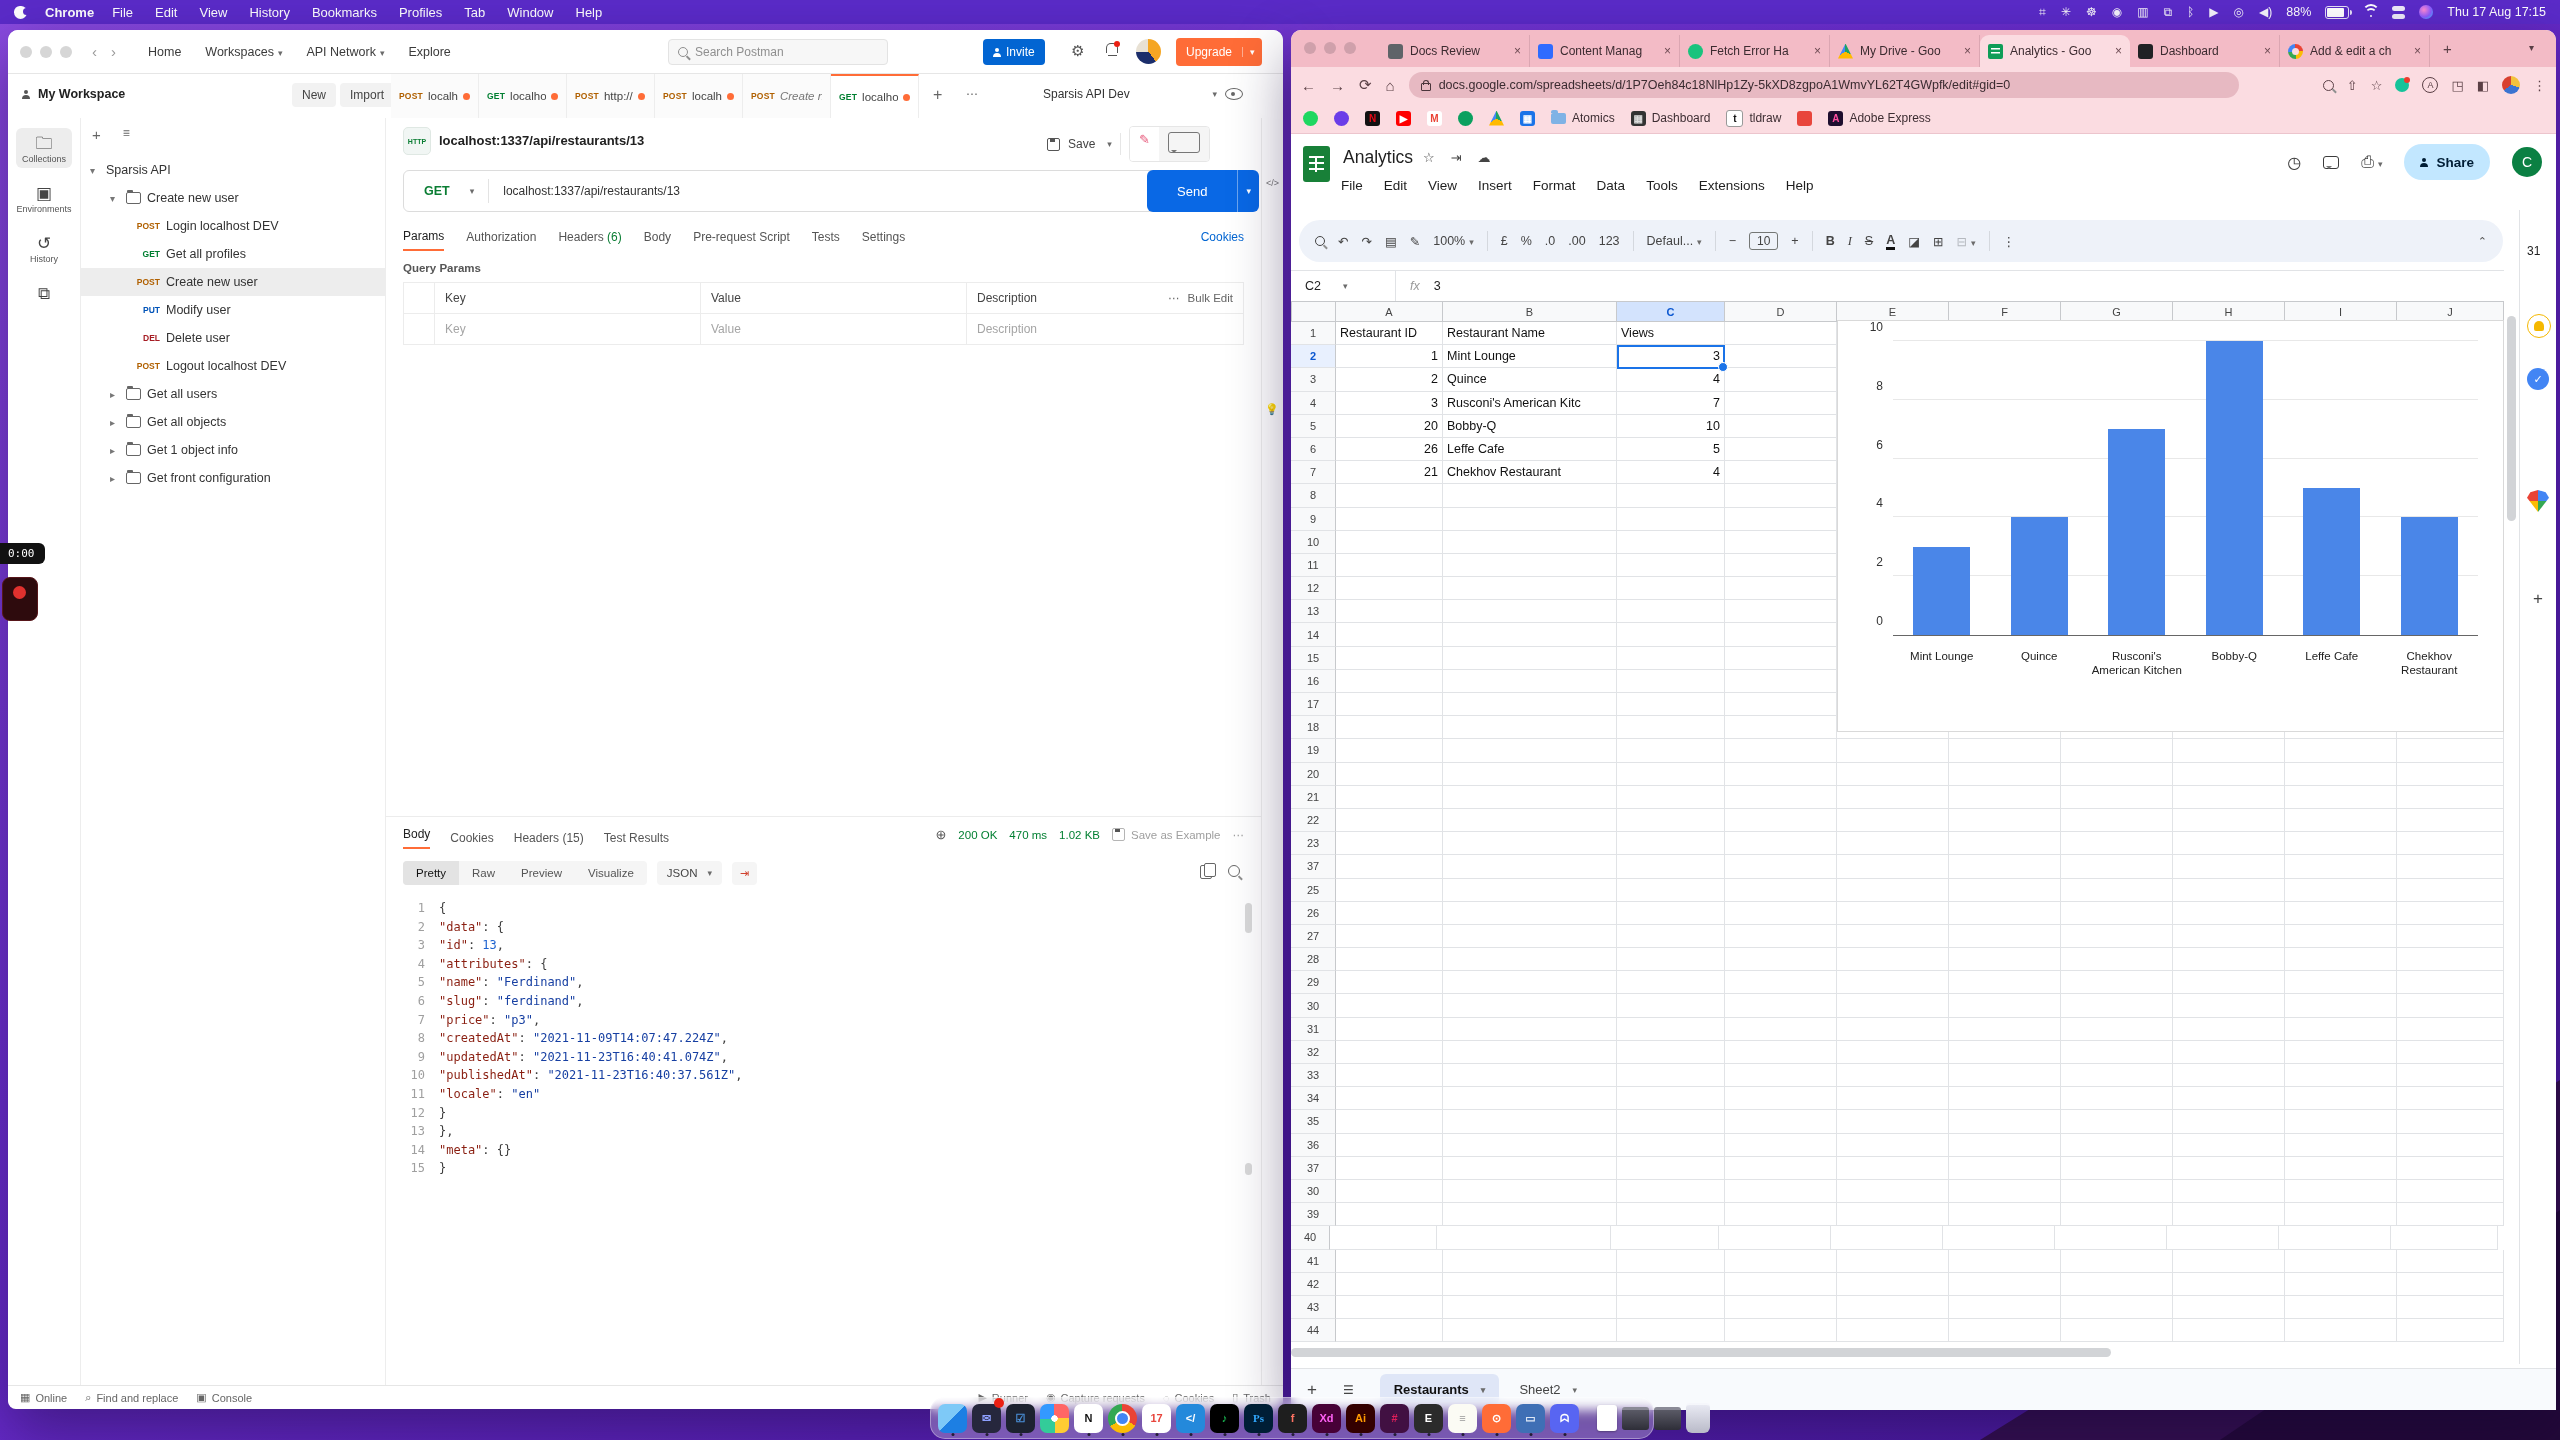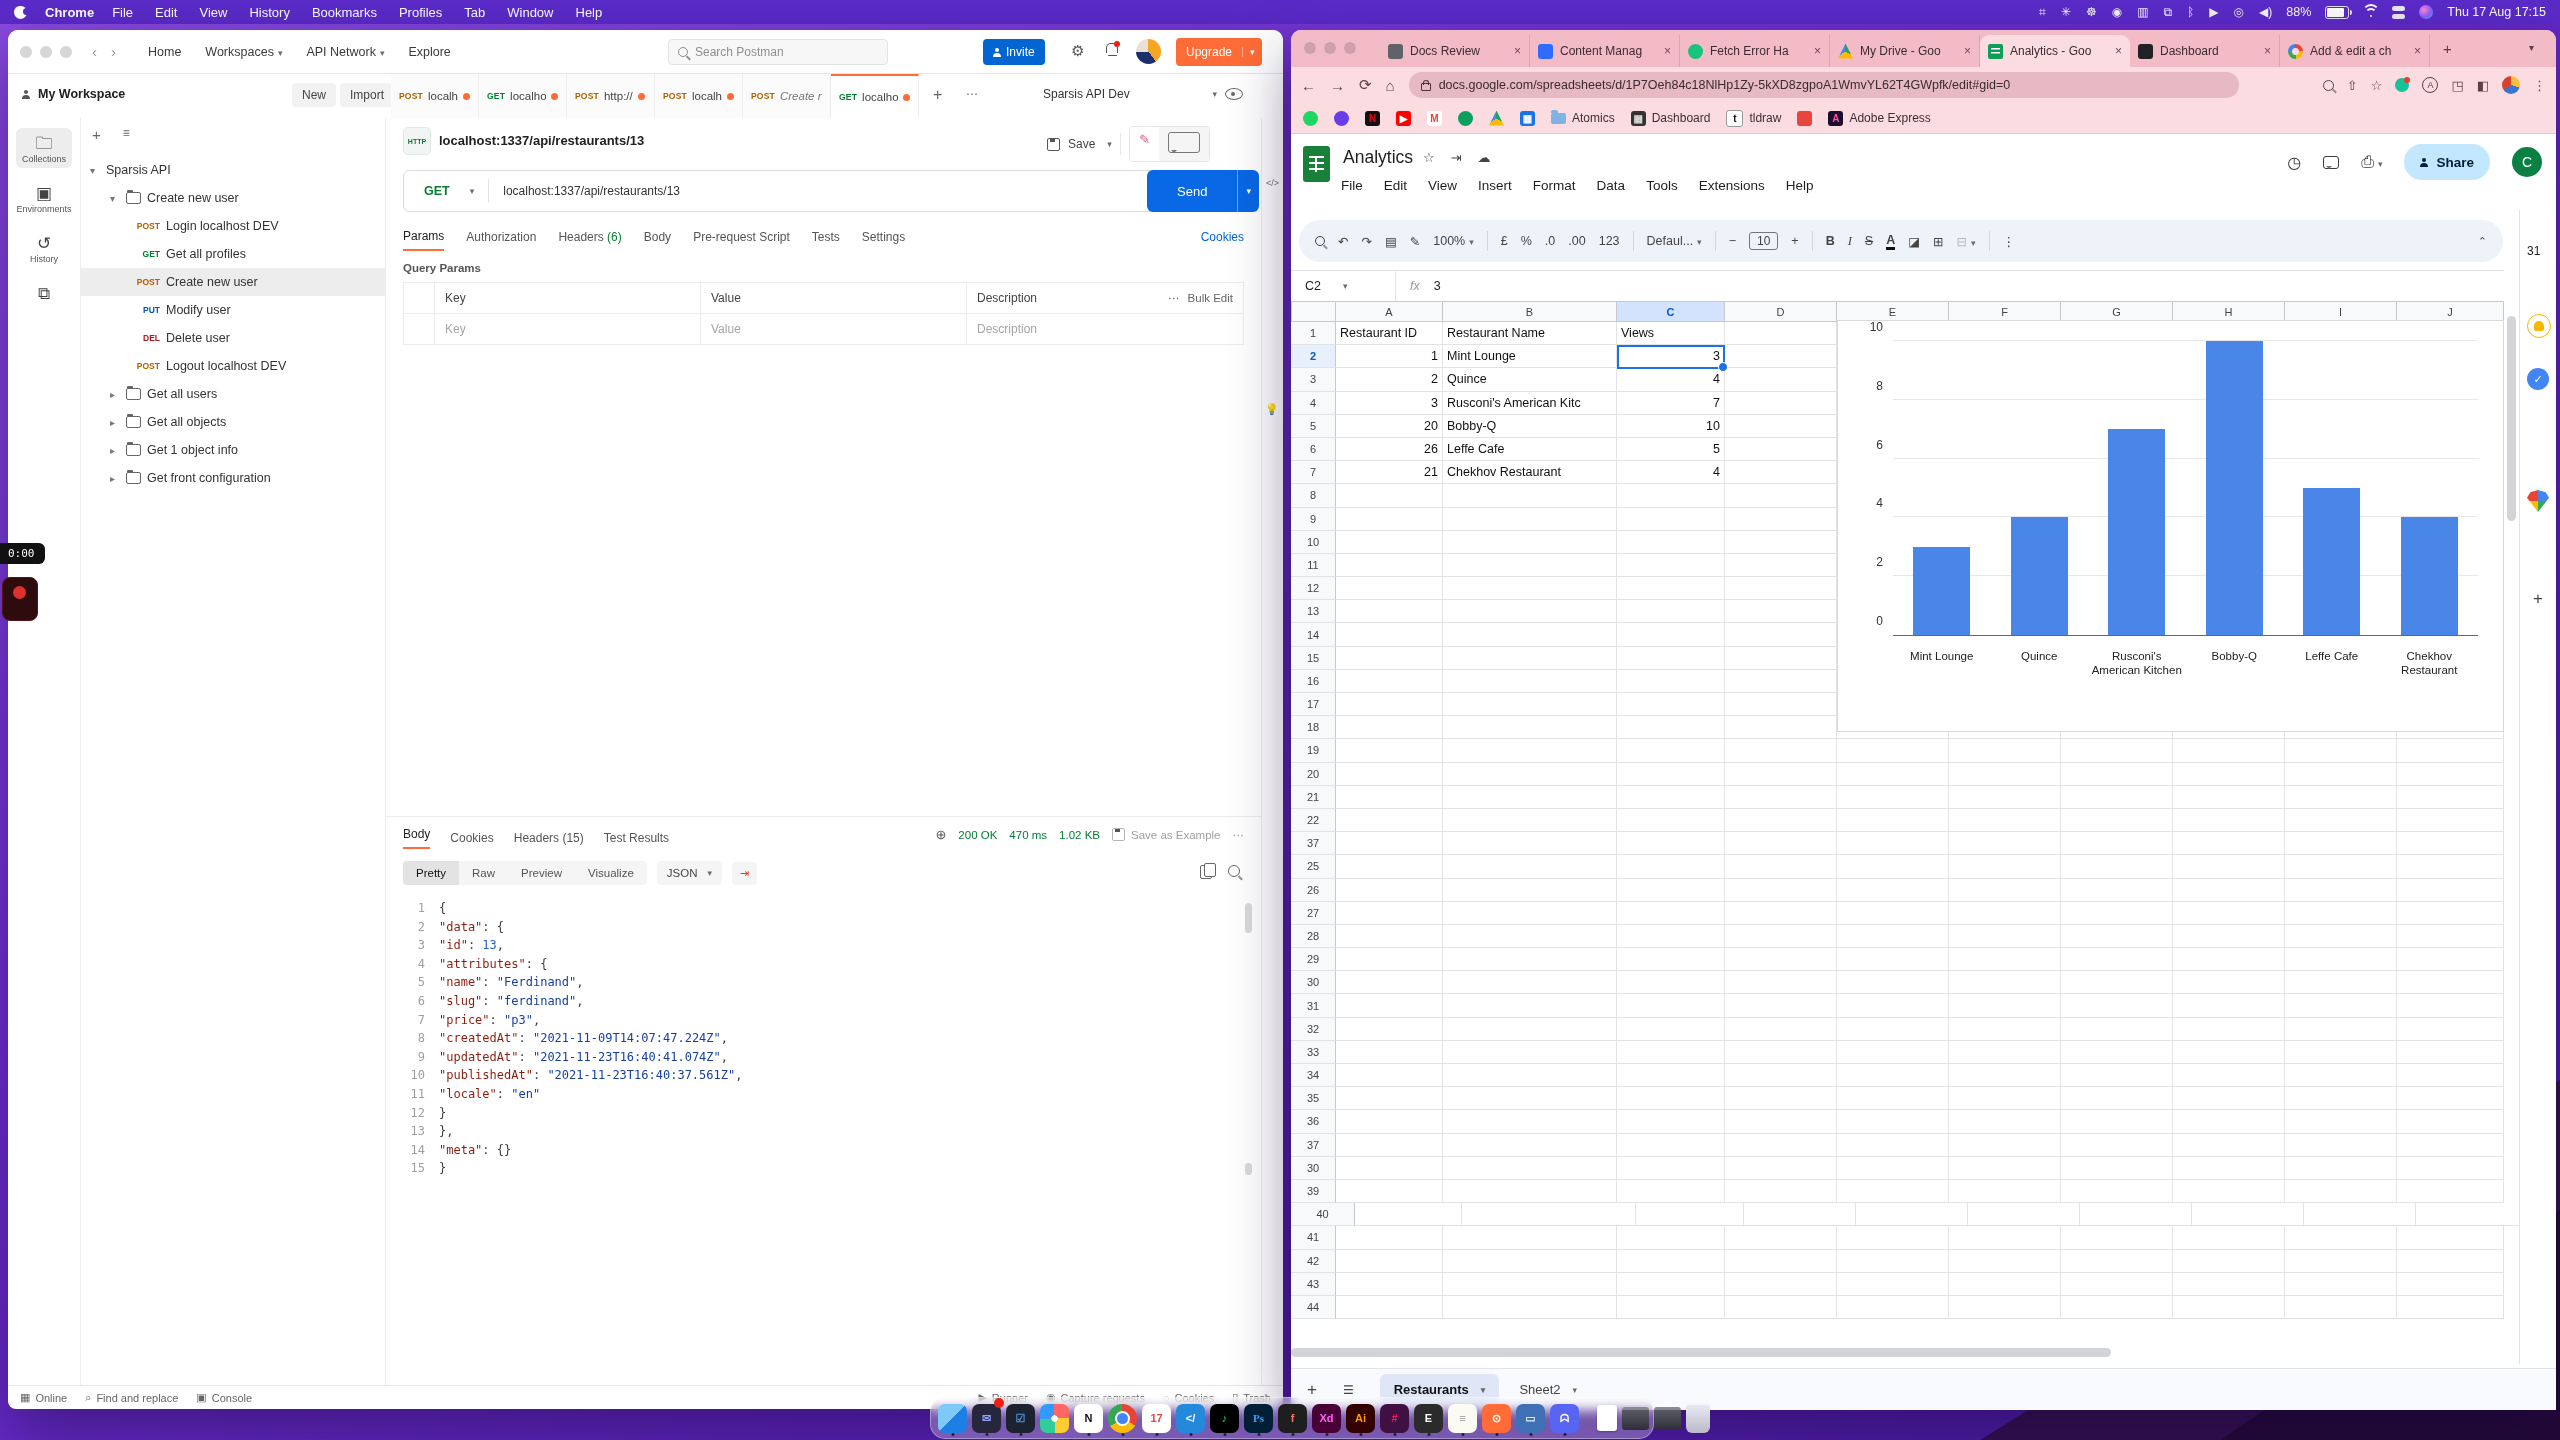--- a/index.html
+++ b/index.html
@@ -1149,20 +1149,33 @@
             <div class="cell" style="width: 108px;"></div>
             <div class="cell" style="width: 112px;"></div>
             <div class="cell" style="width: 112px;"></div>
             <div class="cell" style="width: 112px;"></div>
             <div class="cell" style="width: 112px;"></div>
             <div class="cell" style="width: 112px;"></div>
             <div class="cell" style="width: 112px;"></div>
             <div class="cell" style="width: 107px;"></div>
           </div>
           <div class="grow">
+            <div class="rn" style="width: 45px;">23</div>
+            <div class="cell" style="width: 107px;"></div>
+            <div class="cell" style="width: 174px;"></div>
+            <div class="cell" style="width: 108px;"></div>
+            <div class="cell" style="width: 112px;"></div>
+            <div class="cell" style="width: 112px;"></div>
+            <div class="cell" style="width: 112px;"></div>
+            <div class="cell" style="width: 112px;"></div>
+            <div class="cell" style="width: 112px;"></div>
+            <div class="cell" style="width: 112px;"></div>
+            <div class="cell" style="width: 107px;"></div>
+          </div>
+          <div class="grow">
             <div class="rn" style="width: 45px;">37</div>
             <div class="cell" style="width: 107px;"></div>
             <div class="cell" style="width: 174px;"></div>
             <div class="cell" style="width: 108px;"></div>
             <div class="cell" style="width: 112px;"></div>
             <div class="cell" style="width: 112px;"></div>
             <div class="cell" style="width: 112px;"></div>
             <div class="cell" style="width: 112px;"></div>
             <div class="cell" style="width: 112px;"></div>
             <div class="cell" style="width: 112px;"></div>
@@ -1357,21 +1370,21 @@
             <div class="cell" style="width: 108px;"></div>
             <div class="cell" style="width: 112px;"></div>
             <div class="cell" style="width: 112px;"></div>
             <div class="cell" style="width: 112px;"></div>
             <div class="cell" style="width: 112px;"></div>
             <div class="cell" style="width: 112px;"></div>
             <div class="cell" style="width: 112px;"></div>
             <div class="cell" style="width: 107px;"></div>
           </div>
           <div class="grow">
-            <div class="rn" style="width: 64px;">40</div>
+            <div class="rn" style="width: 39px;">40</div>
             <div class="cell" style="width: 107px;"></div>
             <div class="cell" style="width: 174px;"></div>
             <div class="cell" style="width: 108px;"></div>
             <div class="cell" style="width: 112px;"></div>
             <div class="cell" style="width: 112px;"></div>
             <div class="cell" style="width: 112px;"></div>
             <div class="cell" style="width: 112px;"></div>
             <div class="cell" style="width: 112px;"></div>
             <div class="cell" style="width: 112px;"></div>
             <div class="cell" style="width: 107px;"></div>

